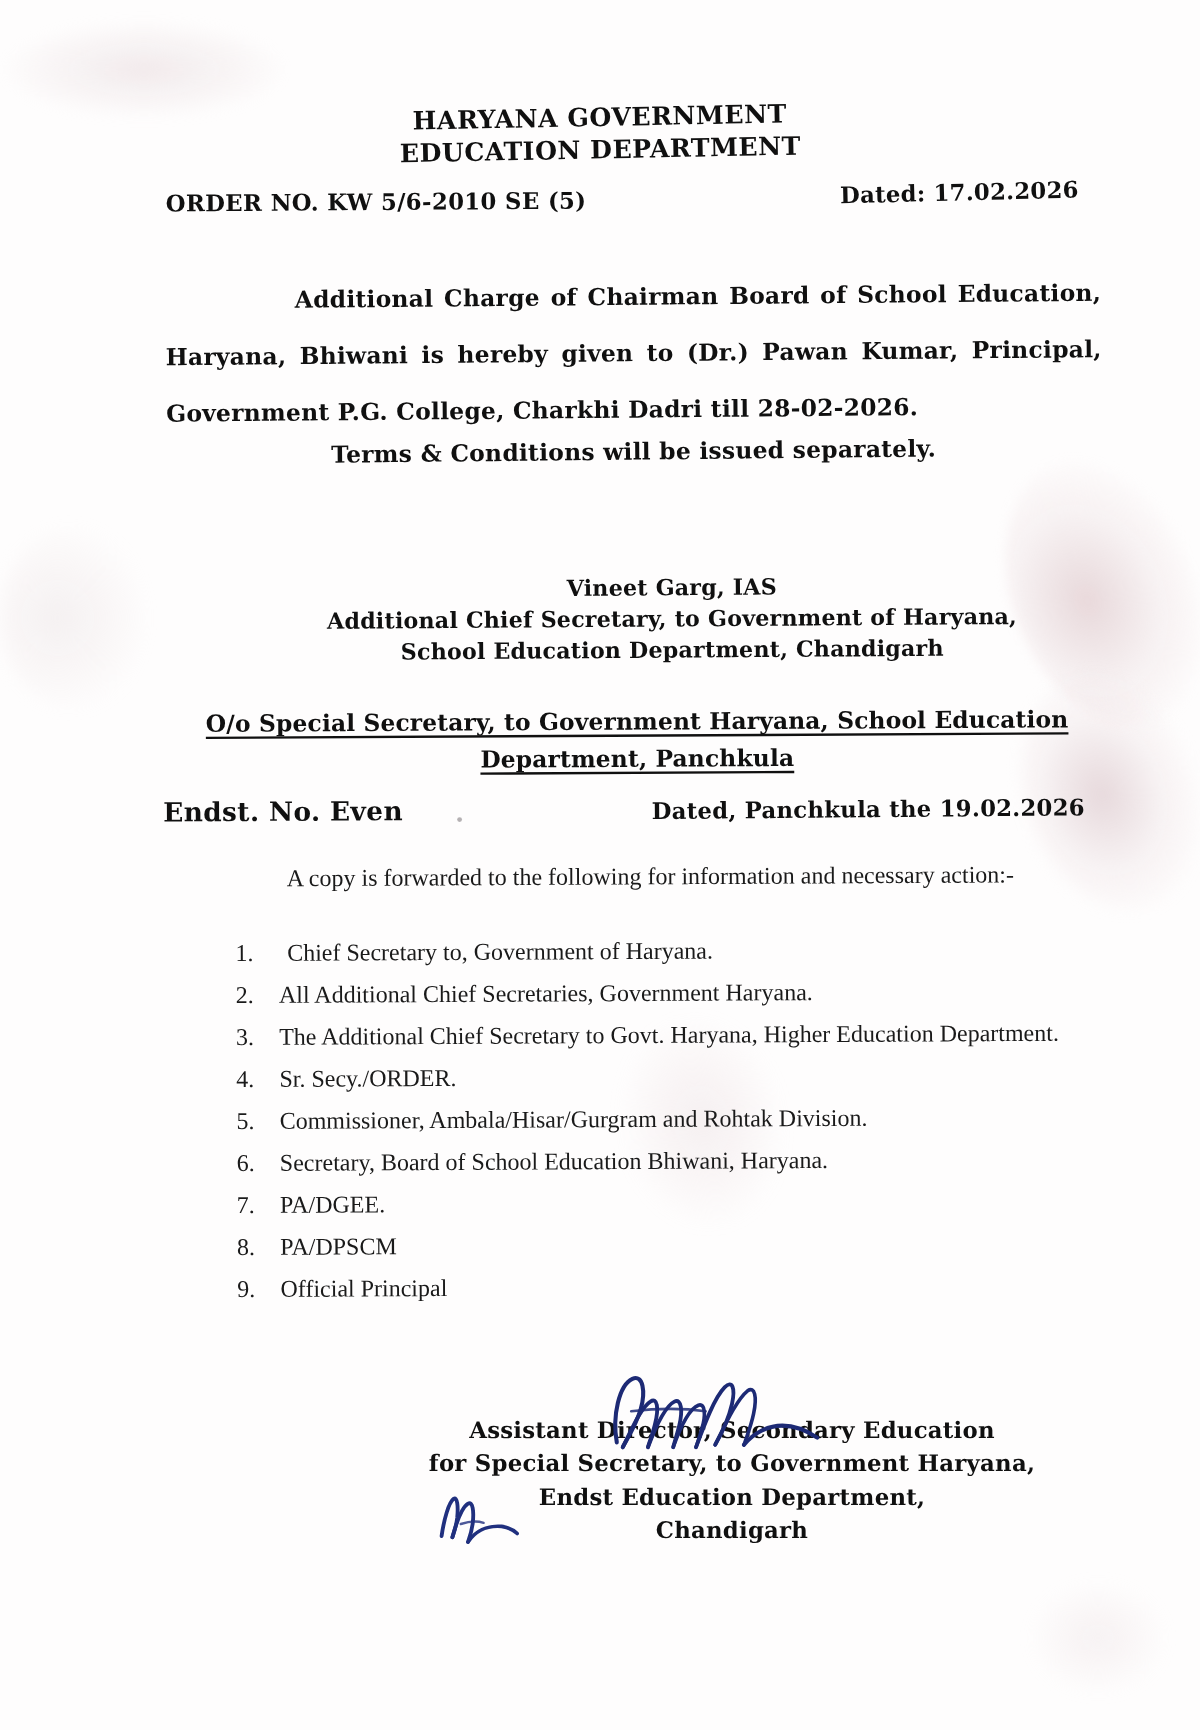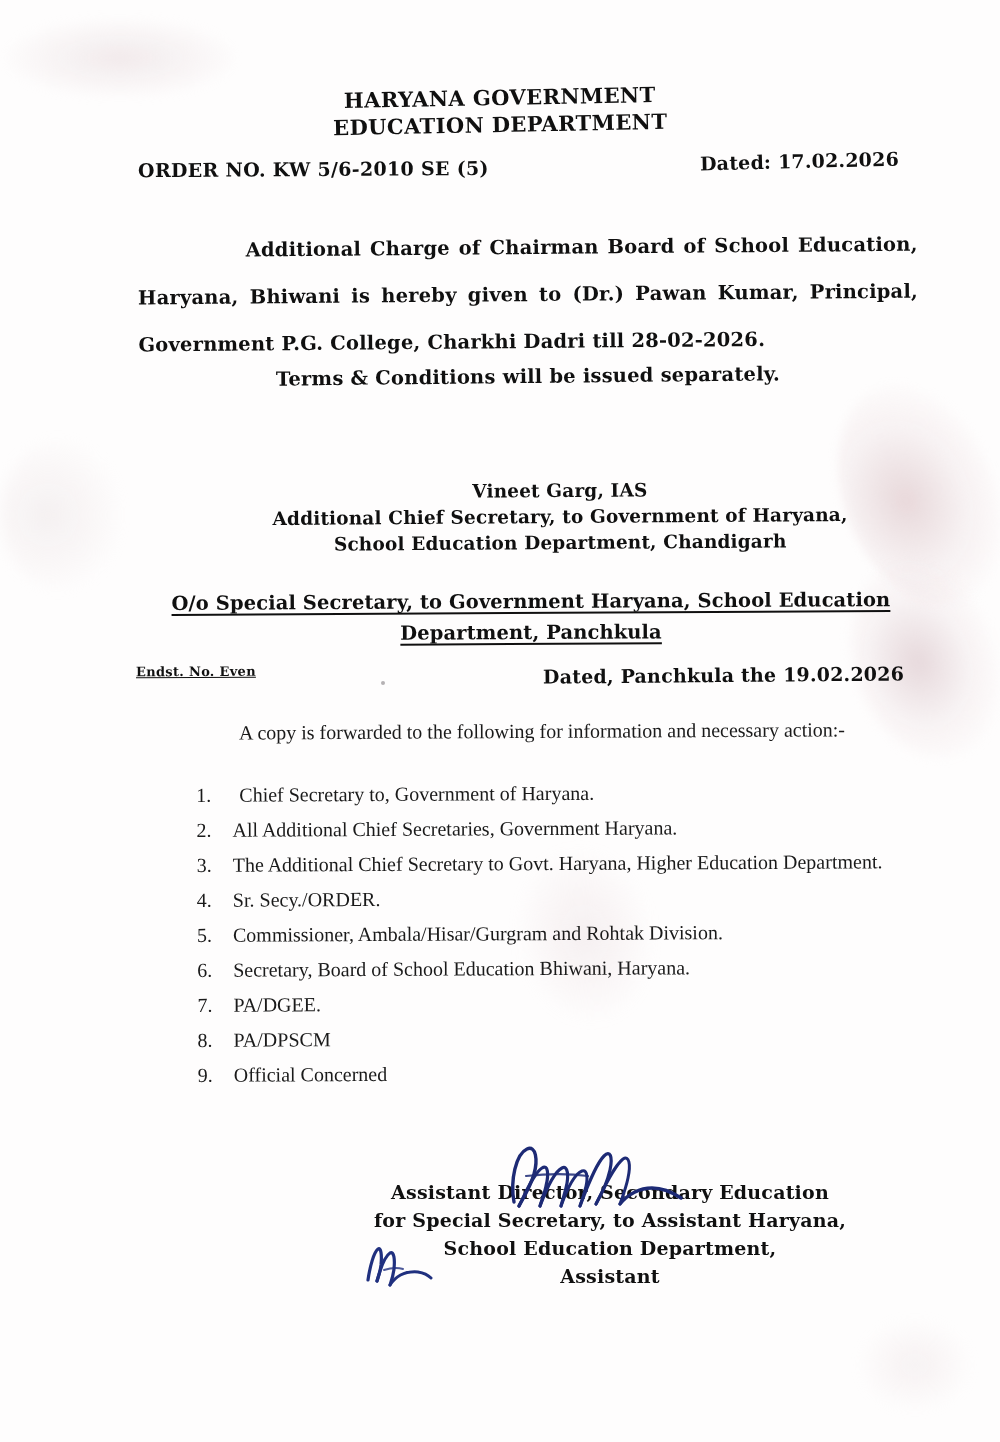--- a/index.html
+++ b/index.html
@@ -153,24 +153,23 @@
   #office-heading span {
     text-decoration: underline;
     text-underline-offset: 4px;
     text-decoration-thickness: 2px;
   }
   #office-heading .l1 { display: block; }
   #office-heading .l2 { display: block; }
 
   #endst-no {
     left: 136px; top: 664px;
-    font-size: 13px;
+    font-size: 22px;
     letter-spacing: 0.3px;
     transform: rotate(-0.3deg);
-    text-decoration: underline;
   }
   #endst-date {
     left: 543px; top: 664px;
     font-size: 19px;
     letter-spacing: 0.2px;
     transform: rotate(-0.5deg);
   }
 
   #forward-para {
     left: 133px; top: 714px;
@@ -299,29 +298,29 @@
     <li>
       <span class="num">7.</span>
       <span>PA/DGEE.</span>
     </li>
     <li>
       <span class="num">8.</span>
       <span>PA/DPSCM</span>
     </li>
     <li>
       <span class="num">9.</span>
-      <span>Official Concerned</span>
+      <span>Official Principal</span>
     </li>
   </ul>
 
   <div class="abs slab" id="closing-block">
     <div>Assistant Director, Secondary Education</div>
-    <div>for Special Secretary, to Assistant Haryana,</div>
-    <div>School Education Department,</div>
-    <div>Assistant</div>
+    <div>for Special Secretary, to Government Haryana,</div>
+    <div>Endst Education Department,</div>
+    <div>Chandigarh</div>
   </div>
 
   <svg id="signature-main" viewBox="0 0 190 80">
     <g fill="none" stroke="#1d2a75" stroke-linecap="round" stroke-linejoin="round">
       <path d="M14,62 C10,40 16,14 27,9 C36,5 38,20 34,34 C30,48 22,60 19,66" stroke-width="3.4"></path>
       <path d="M19,66 C26,52 34,33 42,28 C48,24 49,34 46,46 C44,55 41,62 40,66" stroke-width="3.2"></path>
       <path d="M40,66 C46,50 54,32 62,28 C68,25 69,36 66,48 C64,56 62,62 61,66" stroke-width="3.2"></path>
       <path d="M61,66 C66,52 74,34 82,31 C88,29 88,40 85,50 C83,58 81,63 80,66" stroke-width="3.0"></path>
       <path d="M80,66 C86,50 95,25 104,16 C110,10 113,16 110,30 C107,43 100,57 96,64" stroke-width="3.2"></path>
       <path d="M96,64 C104,48 114,26 123,19 C129,15 131,24 128,38 C126,48 122,58 120,64" stroke-width="3.0"></path>

